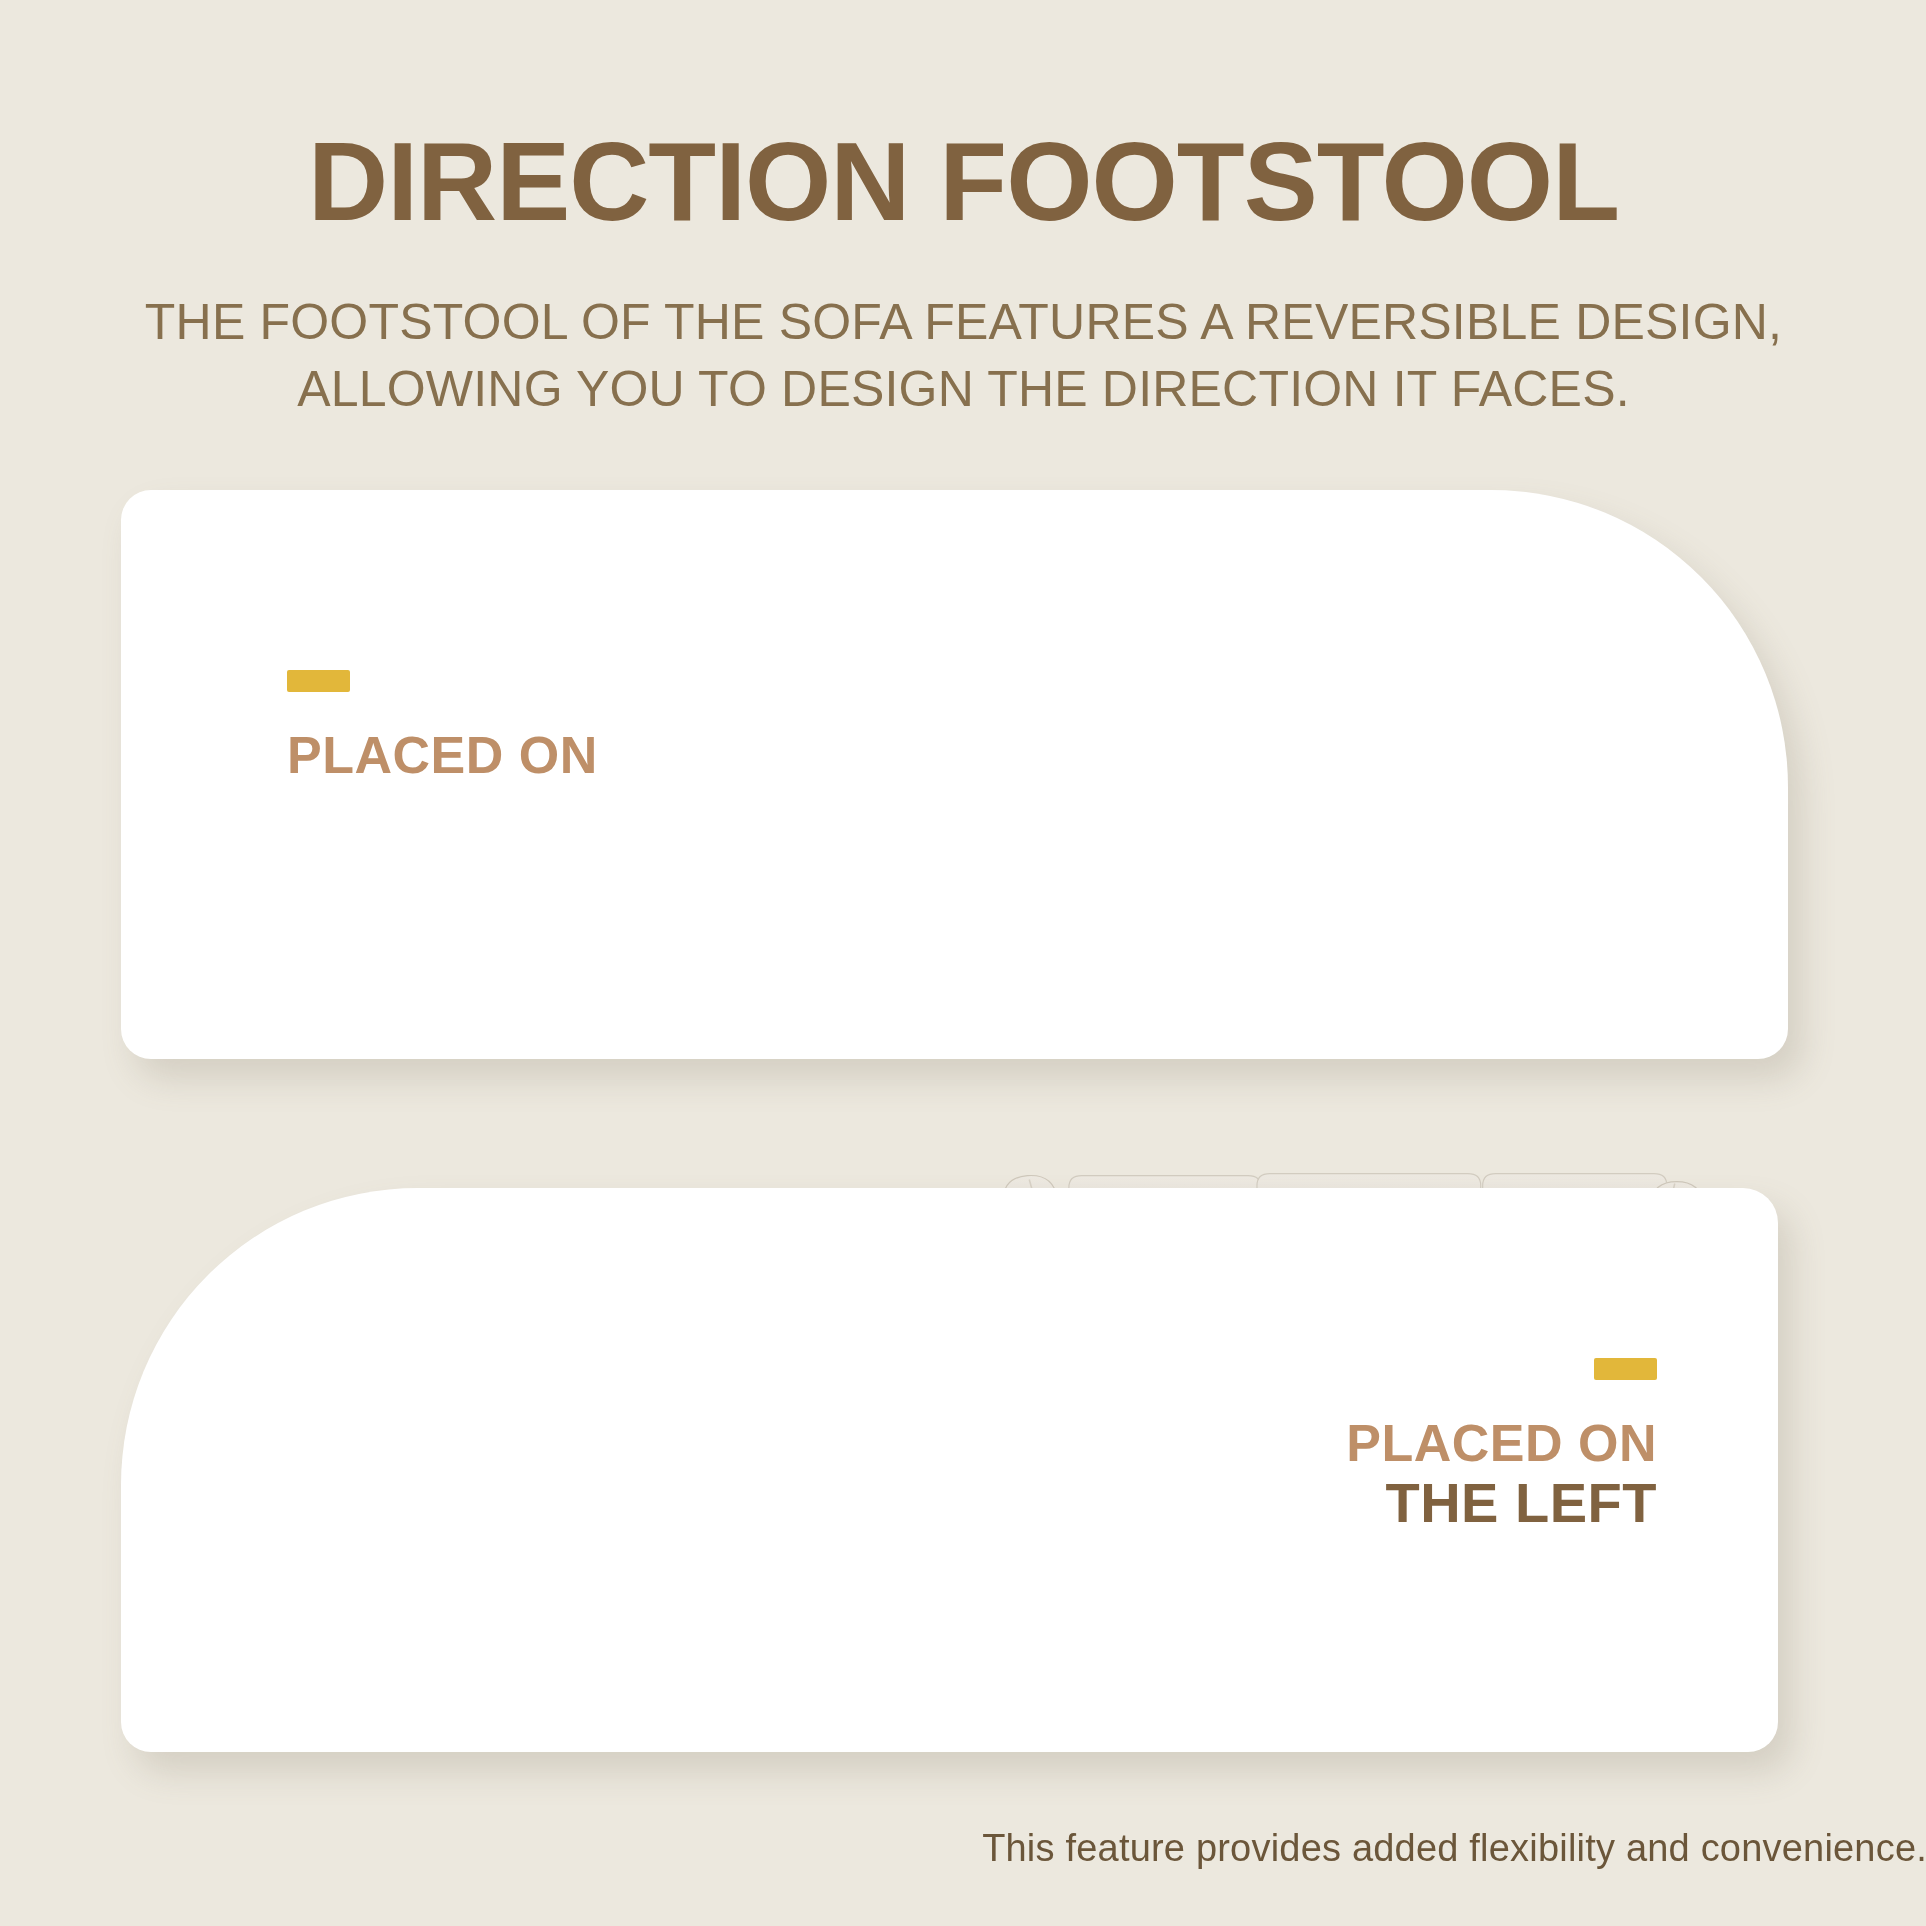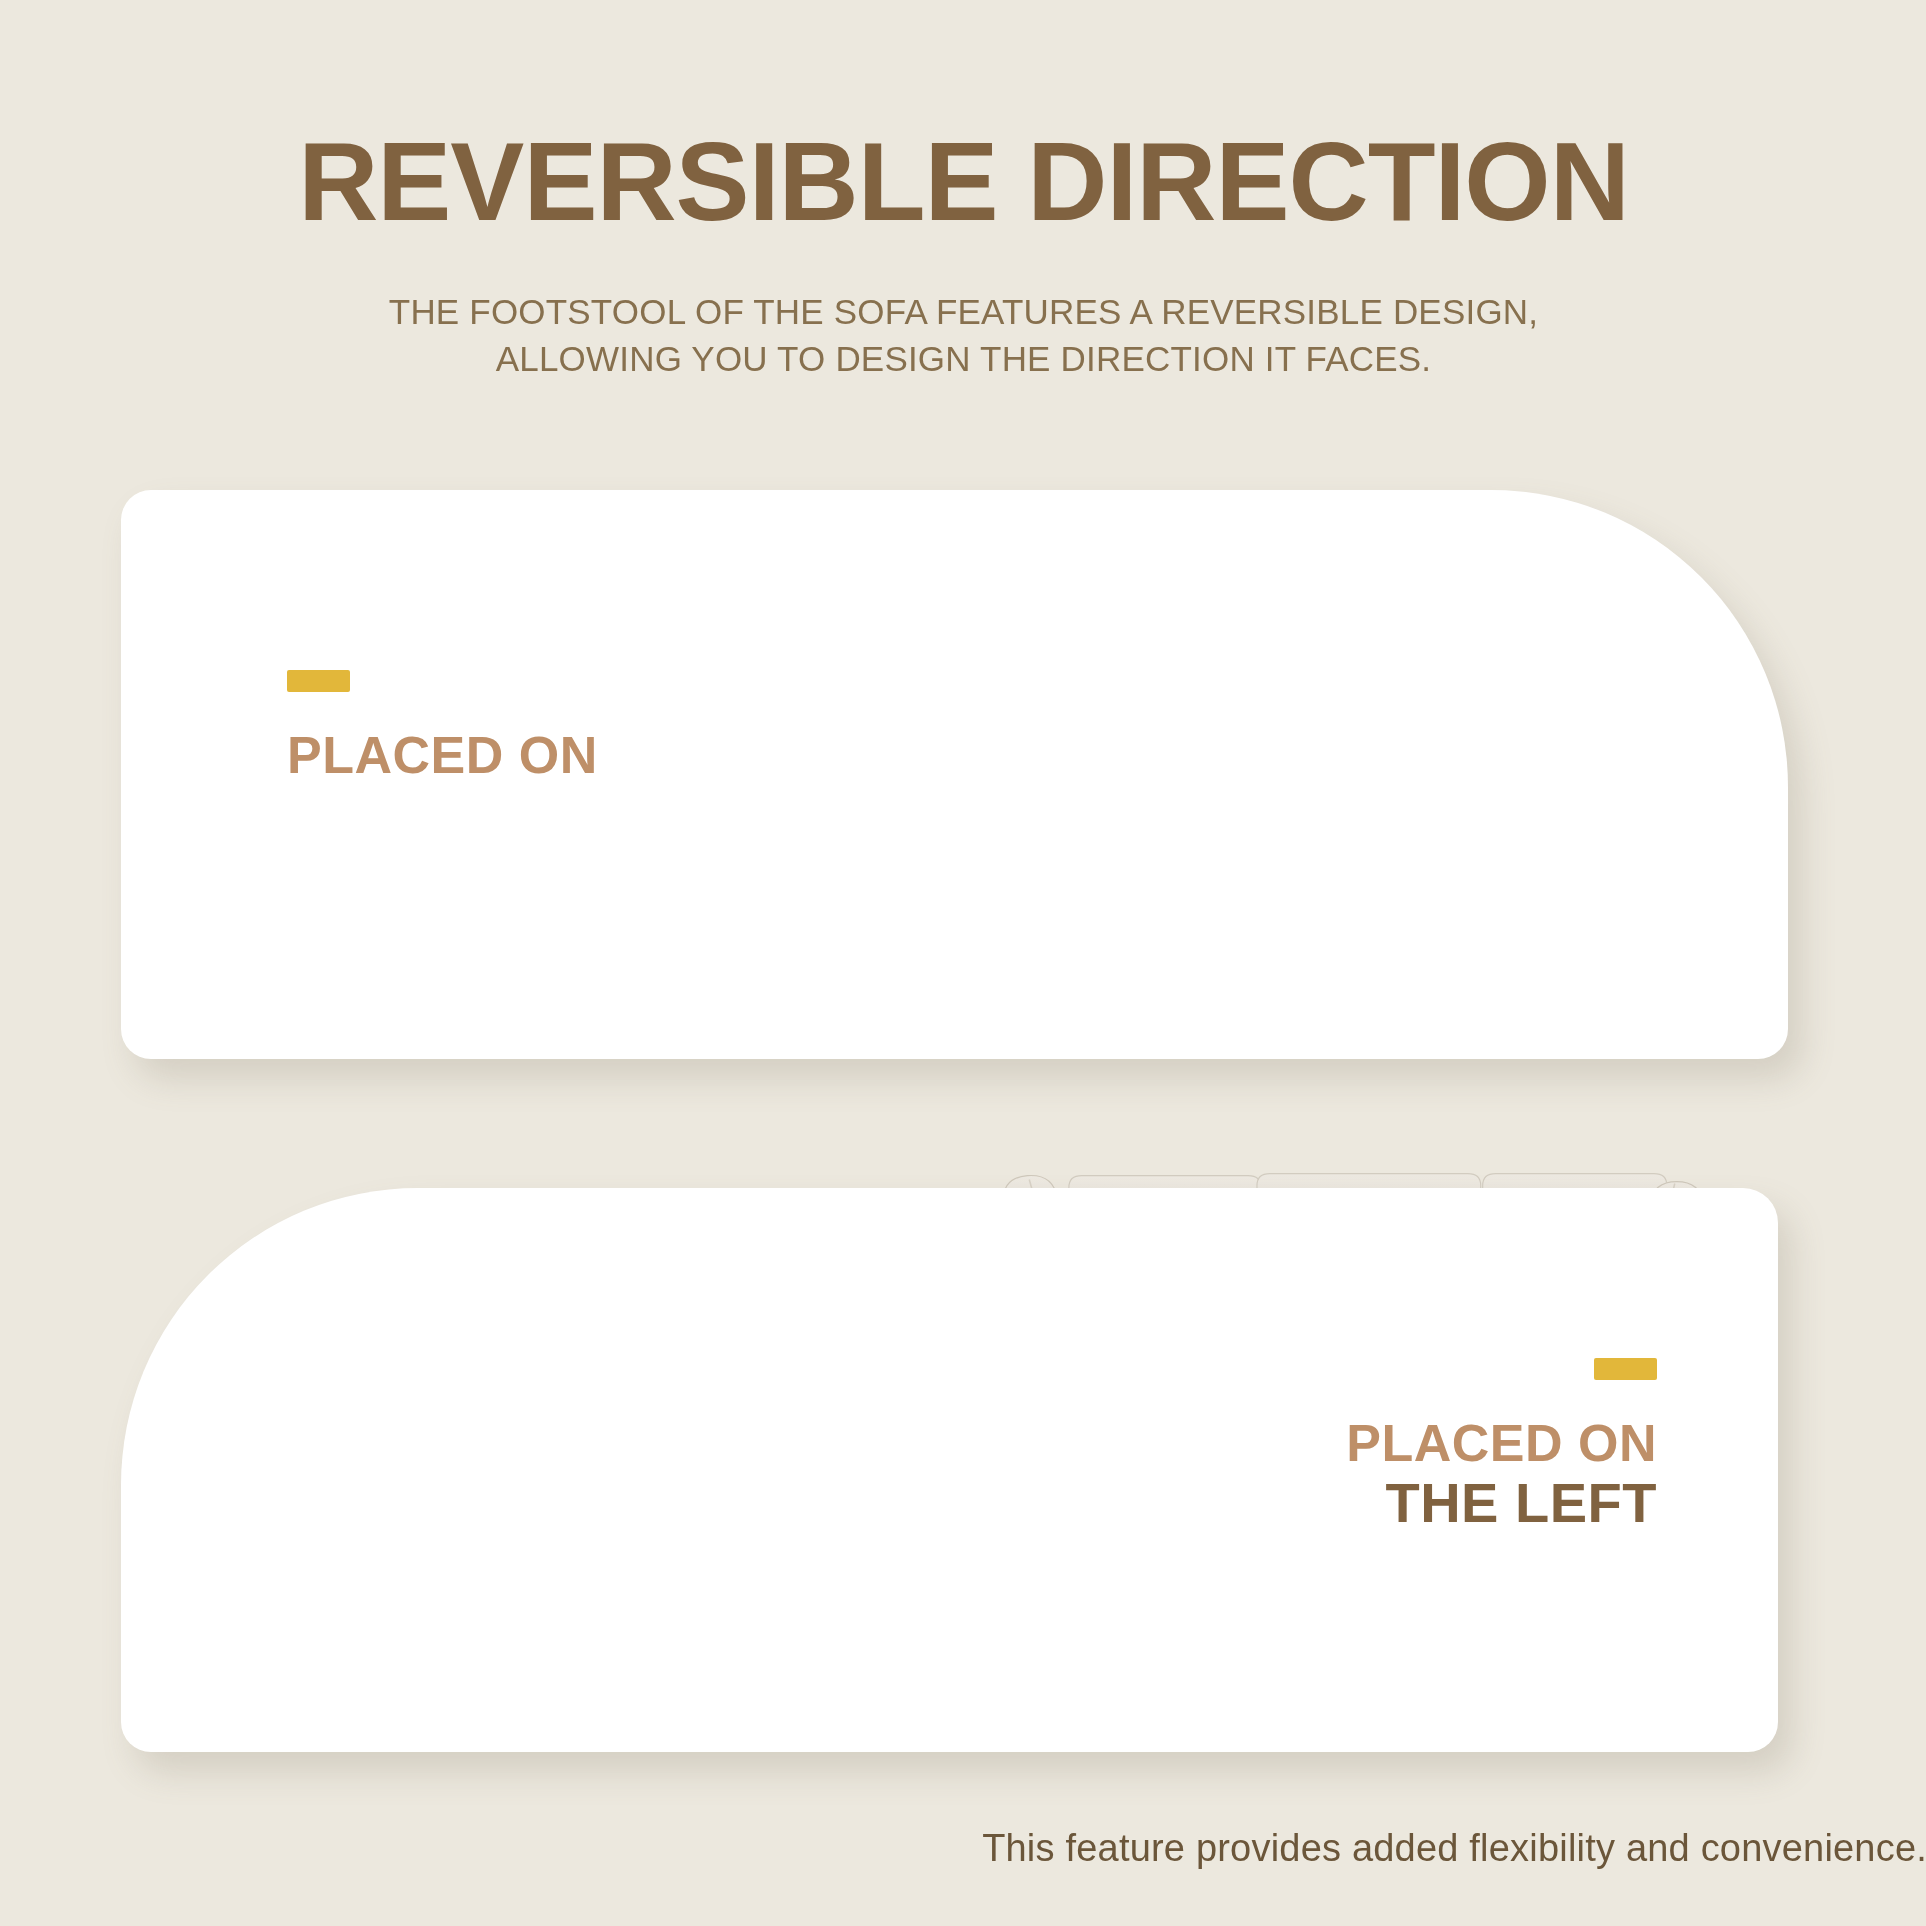--- a/index.html
+++ b/index.html
@@ -26,21 +26,21 @@
   .main-title {
     font-size:111px;
     font-weight:bold;
     letter-spacing:-1px;
     color:#806240;
     line-height:1.0;
     white-space:nowrap;
   }
   .subtitle {
     margin-top:51px;
-    font-size:35px;
+    font-size:50px;
     font-weight:400;
     color:#87704E;
     line-height:1.33;
     letter-spacing:0.2px;
   }
   .subtitle .ln { display:block; }
 
   
   .card {
     position:absolute;
@@ -98,21 +98,21 @@
     color:#6B563A;
     letter-spacing:0.2px;
   }
 </style>
 </head>
 <body>
 
 <div class="page">
 
   <div class="header">
-    <div class="main-title">REVERSIBLE DIRECTION</div>
+    <div class="main-title">DIRECTION FOOTSTOOL</div>
     <div class="subtitle">
       <span class="ln">THE FOOTSTOOL OF THE SOFA FEATURES A REVERSIBLE DESIGN,</span>
       <span class="ln">ALLOWING YOU TO DESIGN THE DIRECTION IT FACES.</span>
     </div>
   </div>
 
   <div class="card card-right">
 
     <div class="label-block label-right">
       <div class="accent-bar"></div>

